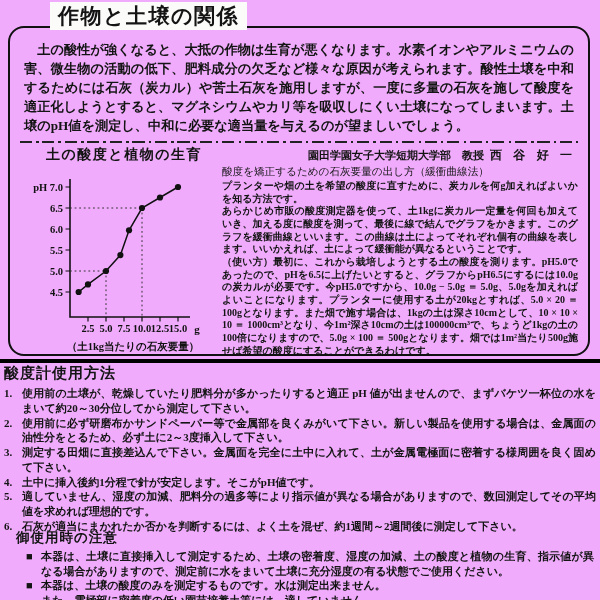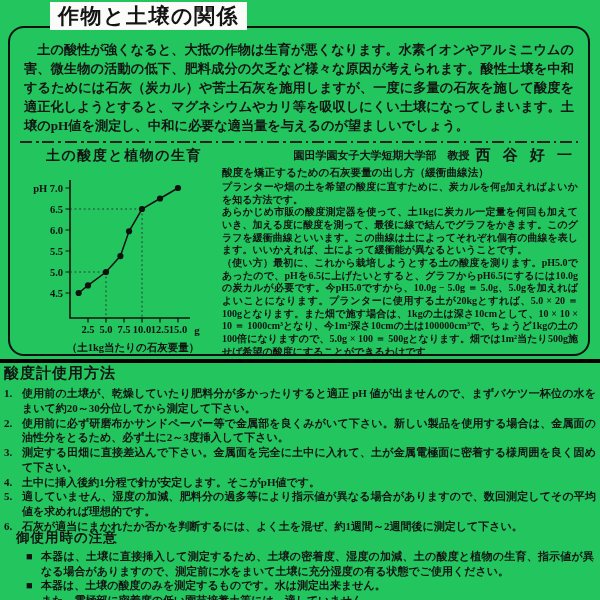--- a/index.html
+++ b/index.html
@@ -2,21 +2,21 @@
 <html><head>
 <meta charset="utf-8">
 <style>
   html,body{margin:0;padding:0;}
   body{
     width:600px;height:600px;
     background:#fbfbf9;
     font-family:"Liberation Serif","DejaVu Serif",serif;
     color:#141414;
   }
-  .page{position:relative;width:600px;height:600px;overflow:hidden;background:#22c55e;}
+  .page{position:relative;width:600px;height:600px;overflow:hidden;background:#f0abfc;}
 
   
   .doc-title{
     position:absolute;top:2px;left:50px;z-index:2;
     background:#fbfbf9;padding:0 8px;
     font-family:"Liberation Sans","DejaVu Sans",sans-serif;
     font-weight:bold;font-size:21px;letter-spacing:1.5px;
   }
 
   
@@ -34,28 +34,28 @@
     height:2px;margin:6px 0 3px 0;
     background:repeating-linear-gradient(90deg,#222 0 12px,transparent 12px 16px,#222 16px 18.5px,transparent 18.5px 22.5px);
   }
   .sec-row{display:flex;align-items:center;margin:3px 0 1px 0;}
   .sec-heading{
     font-family:"Liberation Sans","DejaVu Sans",sans-serif;
     font-weight:bold;font-size:14px;letter-spacing:1.5px;margin-left:26px;
   }
   .aff-group{margin-left:auto;display:flex;align-items:center;gap:6px;margin-right:2px;}
   .aff{font-family:"Liberation Sans","DejaVu Sans",sans-serif;font-weight:bold;font-size:11px;}
-  .prof{font-family:"Liberation Sans","DejaVu Sans",sans-serif;font-weight:bold;font-size:15px;letter-spacing:4px;}
+  .prof{font-family:"Liberation Sans","DejaVu Sans",sans-serif;font-weight:bold;font-size:12px;letter-spacing:4px;}
 
   .content-row{display:flex;margin-top:1px;}
   .chart-wrap{width:202px;flex:none;}
   .chart-wrap svg{display:block;}
   .method-col{flex:1;font-size:10px;line-height:1.27;font-weight:600;text-align:justify;}
   .method-col p{margin:0;}
-  .method-title{font-weight:bold;font-size:10.6px;margin-bottom:1px !important;}
+  .method-title{font-weight:normal;font-size:10.6px;margin-bottom:1px !important;}
 
   .thick-bar{position:absolute;top:359px;left:0;width:600px;height:4px;background:#000;}
 
   .usage{position:absolute;top:364px;left:4px;width:592px;}
   .usage-heading{
     font-family:"Liberation Sans","DejaVu Sans",sans-serif;
     font-weight:bold;font-size:15px;letter-spacing:1px;margin-bottom:3px;
   }
   .u-item{display:flex;font-size:11px;line-height:1.345;font-weight:600;}
   .u-item .no{width:18px;flex:none;}

